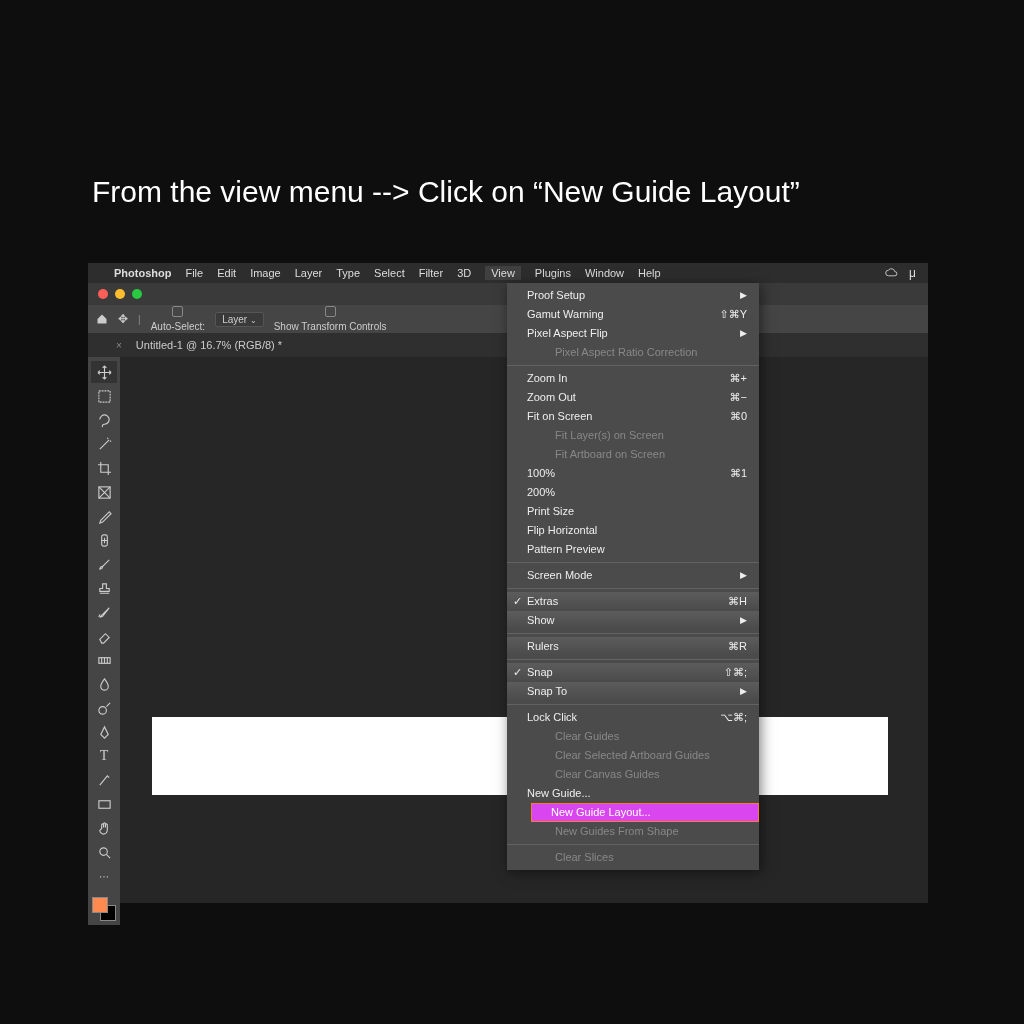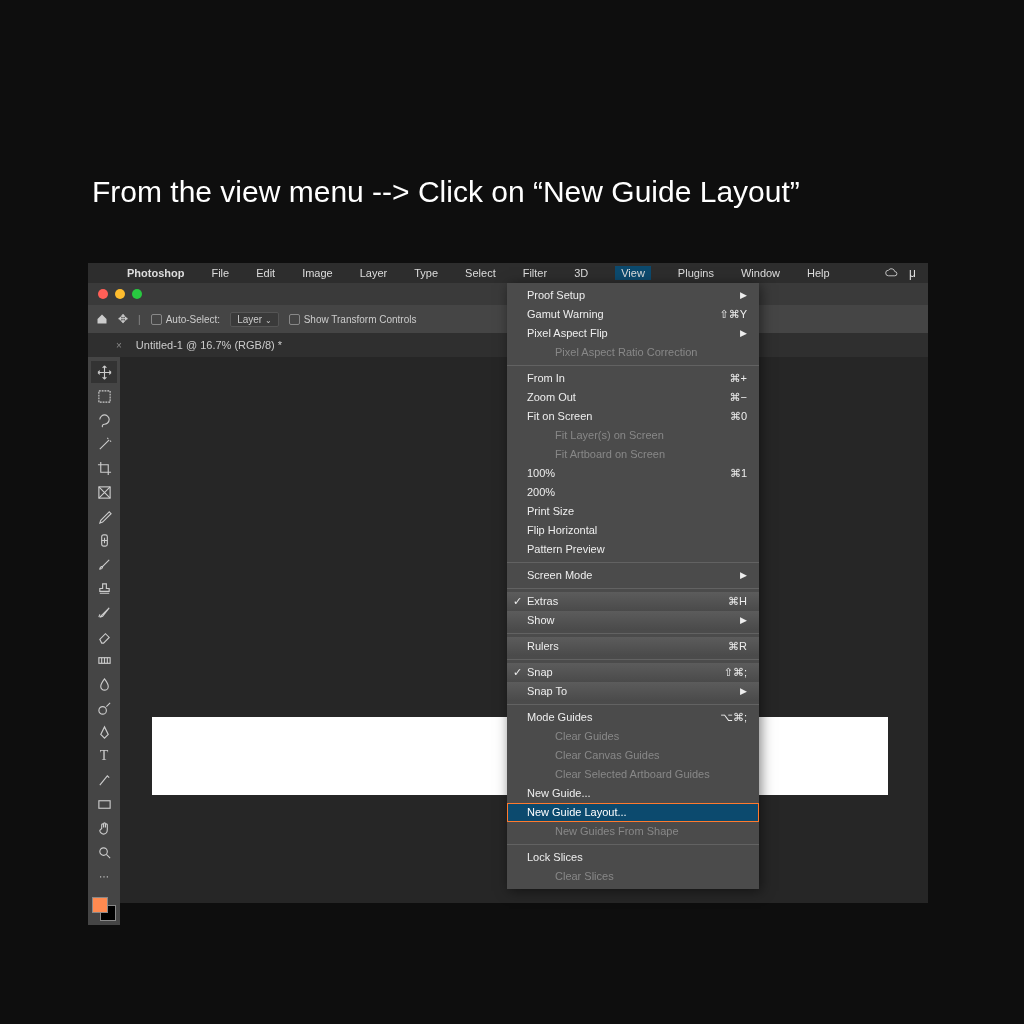--- a/index.html
+++ b/index.html
@@ -1,51 +1,51 @@
 <!DOCTYPE html>
 <html><head>
 <meta charset="utf-8">
 <style>
 *{margin:0;padding:0;box-sizing:border-box;font-family:-apple-system,BlinkMacSystemFont,"Segoe UI",Helvetica,Arial,sans-serif;}
 body{background:#0e0e0e;width:1024px;height:1024px;overflow:hidden;color:#fff;}
 .instruction{position:absolute;top:175px;left:92px;font-size:30px;font-weight:400;}
 .app-window{position:absolute;top:263px;left:88px;width:840px;height:640px;background:#323232;}
-.menubar{height:20px;background:#2d2d2d;display:flex;align-items:center;padding:0 12px;font-size:11px;color:#ddd;gap:27px;}
+.menubar{height:20px;background:#2d2d2d;display:flex;align-items:center;padding:0 12px;font-size:11px;color:#ddd;gap:14px;}
 .menubar .apple{font-size:13px;}
 .menubar .app-name{font-weight:600;}
-.menu-item.active{background:#0c4a6e;padding:1px 6px;border-radius:0;}
+.menu-item.active{background:#404040;padding:1px 6px;border-radius:0;}
 .menubar-right{margin-left:auto;display:flex;gap:10px;align-items:center;}
 .traffic{height:22px;background:#3a3a3a;display:flex;align-items:center;padding-left:10px;gap:7px;}
 .traffic .dot{width:10px;height:10px;border-radius:50%;}
 .dot.red{background:#ff5f57;}
 .dot.yellow{background:#febc2e;}
 .dot.green{background:#28c840;}
 .options-bar{height:28px;background:#454545;display:flex;align-items:center;padding:0 8px;gap:10px;font-size:10px;color:#ccc;}
 .home-icon{width:12px;height:12px;}
-.checkbox-group{display:flex;align-items:center;gap:4px;}
+.checkbox-group{display:flex;align-items:center;gap:4px;flex-direction:column;}
 .checkbox{width:11px;height:11px;border:1px solid #888;border-radius:2px;}
 .dropdown{background:#3a3a3a;border:1px solid #555;padding:1px 6px;border-radius:2px;font-size:10px;}
 .tab-bar{height:24px;background:#2f2f2f;display:flex;align-items:center;padding-left:28px;font-size:11px;color:#ccc;}
 .tab{padding:4px 8px;}
 .main-area{position:absolute;top:94px;left:0;right:0;bottom:0;background:#262626;}
 .toolbox{position:absolute;top:94px;left:0;width:32px;background:#454545;display:flex;flex-direction:column;align-items:center;padding:4px 0;gap:2px;}
 .tool{width:26px;height:22px;display:flex;align-items:center;justify-content:center;color:#ccc;font-size:13px;}
 .tool.active{background:#333;}
 .tool svg{width:15px;height:15px;stroke:#ccc;fill:none;stroke-width:1.2;}
 .color-swatch{margin-top:8px;position:relative;width:24px;height:24px;}
 .fg-color{position:absolute;top:0;left:0;width:16px;height:16px;background:#ff8a50;border:1px solid #888;}
 .bg-color{position:absolute;bottom:0;right:0;width:16px;height:16px;background:#000;border:1px solid #888;}
 .canvas{position:absolute;top:360px;left:64px;right:40px;height:78px;background:#fff;}
 .dropdown-menu{position:absolute;top:20px;left:419px;width:252px;background:#4b4b4b;box-shadow:2px 2px 12px rgba(0,0,0,0.5);font-size:11px;color:#eee;padding:3px 0;}
 .dropdown-menu .mi{display:flex;align-items:flex-start;justify-content:space-between;padding:2px 12px 2px 20px;line-height:15px;position:relative;gap:12px;}
 .dropdown-menu .mi.disabled{color:#888;padding-left:48px;}
 .dropdown-menu .mi .check{position:absolute;left:6px;}
 .dropdown-menu .mi .arrow{font-size:9px;}
 .dropdown-menu .sep{height:1px;background:#626262;margin:3px 0;}
-.dropdown-menu .mi.highlighted{background:#0c4a6e;color:#fff;outline:1px solid #ff7a2e;outline-offset:-1px;}
+.dropdown-menu .mi.highlighted{background:#d946ef;color:#fff;outline:1px solid #ff7a2e;outline-offset:-1px;margin-left:24px;}
 .gradient-section{background:linear-gradient(to bottom,#5c5c5c,#4a4a4a);}
 .icon-cloud{width:14px;height:10px;}
 </style>
 </head>
 <body>
 
 <div class="instruction">From the view menu --&gt; Click on “New Guide Layout”</div>
 
 <div class="app-window">
   <div class="menubar">
@@ -232,21 +232,21 @@
       <div class="mi">
         <span>Pixel Aspect Flip</span>
         <span class="arrow">▶</span>
       </div>
       <div class="mi disabled">
         <span>Pixel Aspect Ratio Correction</span>
         <span></span>
       </div>
       <div class="sep"></div>
       <div class="mi">
-        <span>From In</span>
+        <span>Zoom In</span>
         <span class="sc">⌘+</span>
       </div>
       <div class="mi">
         <span>Zoom Out</span>
         <span class="sc">⌘−</span>
       </div>
       <div class="mi">
         <span>Fit on Screen</span>
         <span class="sc">⌘0</span>
       </div>
@@ -303,50 +303,46 @@
         <span class="check">✓</span>
         <span>Snap</span>
         <span class="sc">⇧⌘;</span>
       </div>
       <div class="mi gradient-section">
         <span>Snap To</span>
         <span class="arrow">▶</span>
       </div>
       <div class="sep"></div>
       <div class="mi">
-        <span>Mode Guides</span>
+        <span>Lock Click</span>
         <span class="sc">⌥⌘;</span>
       </div>
       <div class="mi disabled">
         <span>Clear Guides</span>
         <span></span>
       </div>
       <div class="mi disabled">
+        <span>Clear Selected Artboard Guides</span>
+        <span></span>
+      </div>
+      <div class="mi disabled">
         <span>Clear Canvas Guides</span>
-        <span></span>
-      </div>
-      <div class="mi disabled">
-        <span>Clear Selected Artboard Guides</span>
         <span></span>
       </div>
       <div class="mi">
         <span>New Guide...</span>
         <span></span>
       </div>
       <div class="mi highlighted">
         <span>New Guide Layout...</span>
         <span></span>
       </div>
       <div class="mi disabled">
         <span>New Guides From Shape</span>
         <span></span>
       </div>
       <div class="sep"></div>
-      <div class="mi">
-        <span>Lock Slices</span>
-        <span></span>
-      </div>
       <div class="mi disabled">
         <span>Clear Slices</span>
         <span></span>
       </div>
     </div>
 </div>
 
 </body></html>

